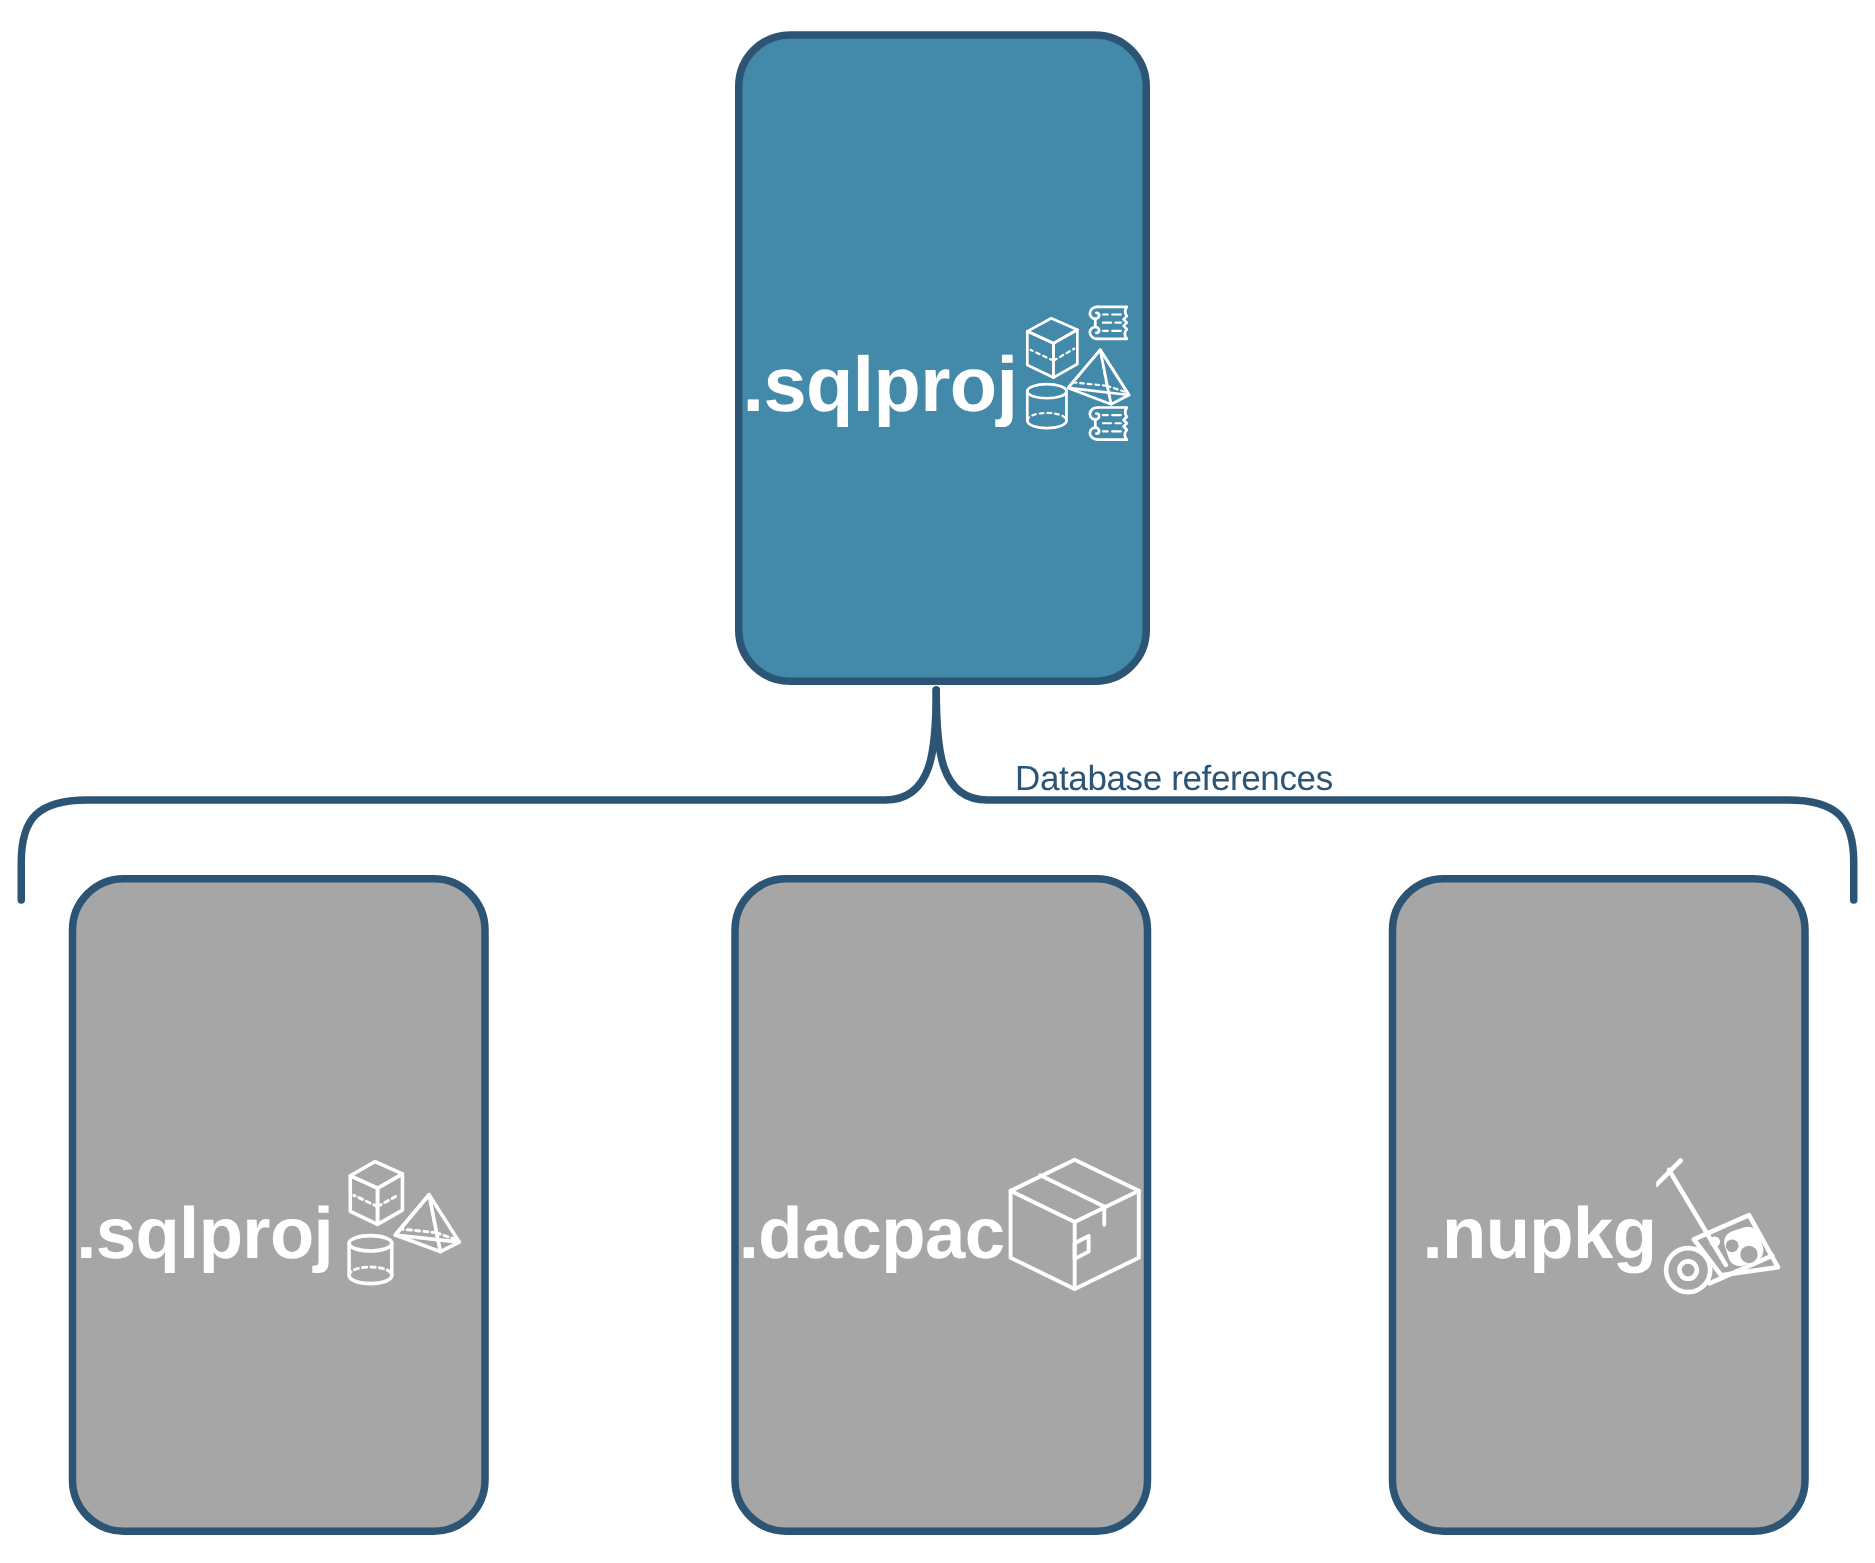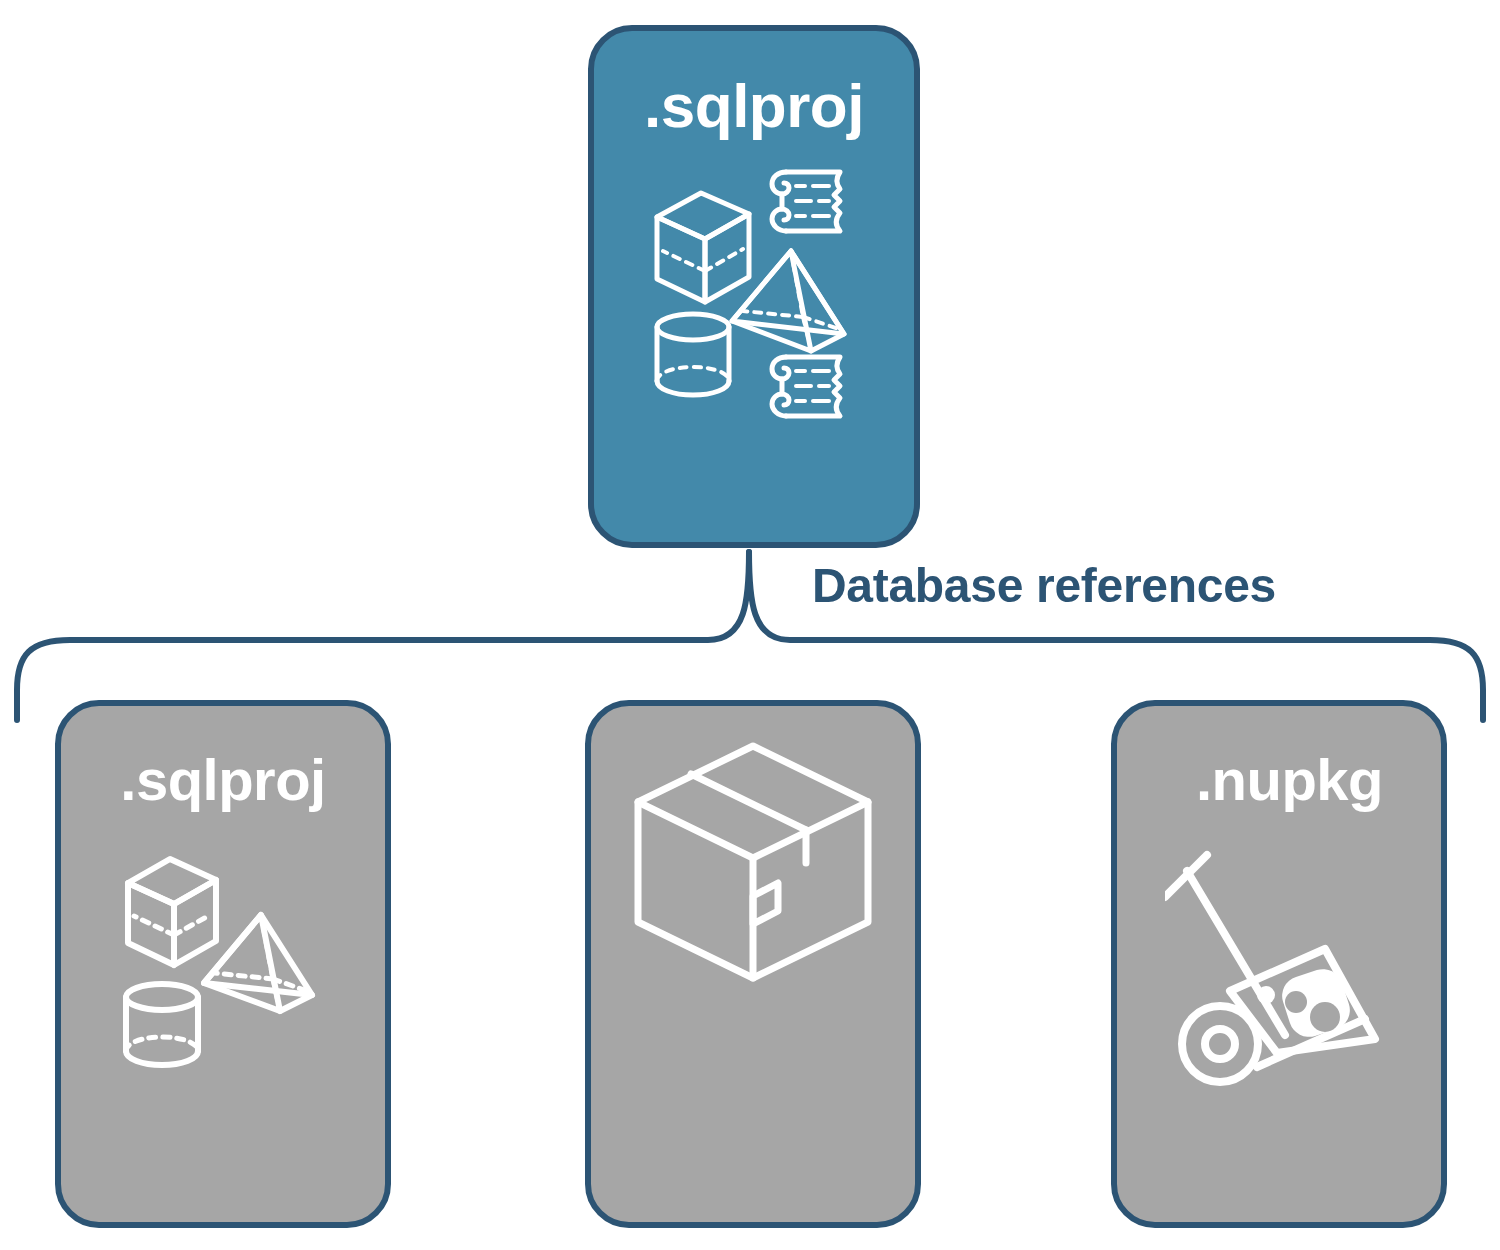--- a/index.html
+++ b/index.html
@@ -19,21 +19,20 @@
     inset: 0;
     width: 1500px;
     height: 1250px;
   }
   .node-box {
     position: absolute;
     box-sizing: border-box;
     border-radius: 44px;
     border: 6px solid #2C5474;
     display: flex;
-    flex-direction: column;
     align-items: center;
   }
   .node-title {
     font-weight: bold;
     color: #ffffff;
     letter-spacing: -0.5px;
     line-height: 1;
     user-select: none;
   }
   
@@ -71,23 +70,23 @@
     margin-top: 30px;
     width: 250px;
     height: 250px;
   }
   .icon-area { display: block; }
   .icon-area svg { width: 100%; height: 100%; display: block; }
 
   #brace-label {
     position: absolute;
     left: 812px;
-    top: 558px;
-    font-size: 48px;
-    font-weight: bold;
+    top: 607px;
+    font-size: 28px;
+    font-weight: normal;
     color: #2C5474;
     white-space: nowrap;
     letter-spacing: -0.3px;
     user-select: none;
   }
 </style>
 </head>
 <body>
 
 <svg id="canvas" viewBox="0 0 1500 1250" xmlns="http://www.w3.org/2000/svg">
@@ -210,20 +209,21 @@
           <path d="M 100 158 L 100 212"></path>
           <path d="M 28 212 C 28 220, 44 226, 64 226 C 84 226, 100 220, 100 212"></path>
           <path stroke-dasharray="7 7" stroke-width="5" d="M 28 212 C 28 204, 44 198, 64 198 C 84 198, 100 204, 100 212"></path>
         </g>
       </g>
     </svg>
   </div>
 </div>
 
 <div class="node-box node-ref" id="node-dacpac">
+  <div class="node-title">.dacpac</div>
   <div class="icon-area">
     <svg viewBox="0 0 250 250" xmlns="http://www.w3.org/2000/svg">
       <g fill="none" stroke="#ffffff" stroke-width="7" stroke-linejoin="round" stroke-linecap="round">
         <path d="M 125 10 L 240 66 L 240 186 L 125 242 L 10 186 L 10 66 Z"></path>
         <path d="M 10 66 L 125 122 L 240 66"></path>
         <path d="M 125 122 L 125 242"></path>
         <path d="M 63 38 L 178 94"></path>
         <path d="M 178 94 L 178 127"></path>
         <path d="M 125 160 L 150 147 L 150 175 L 125 188 Z"></path>
       </g>

